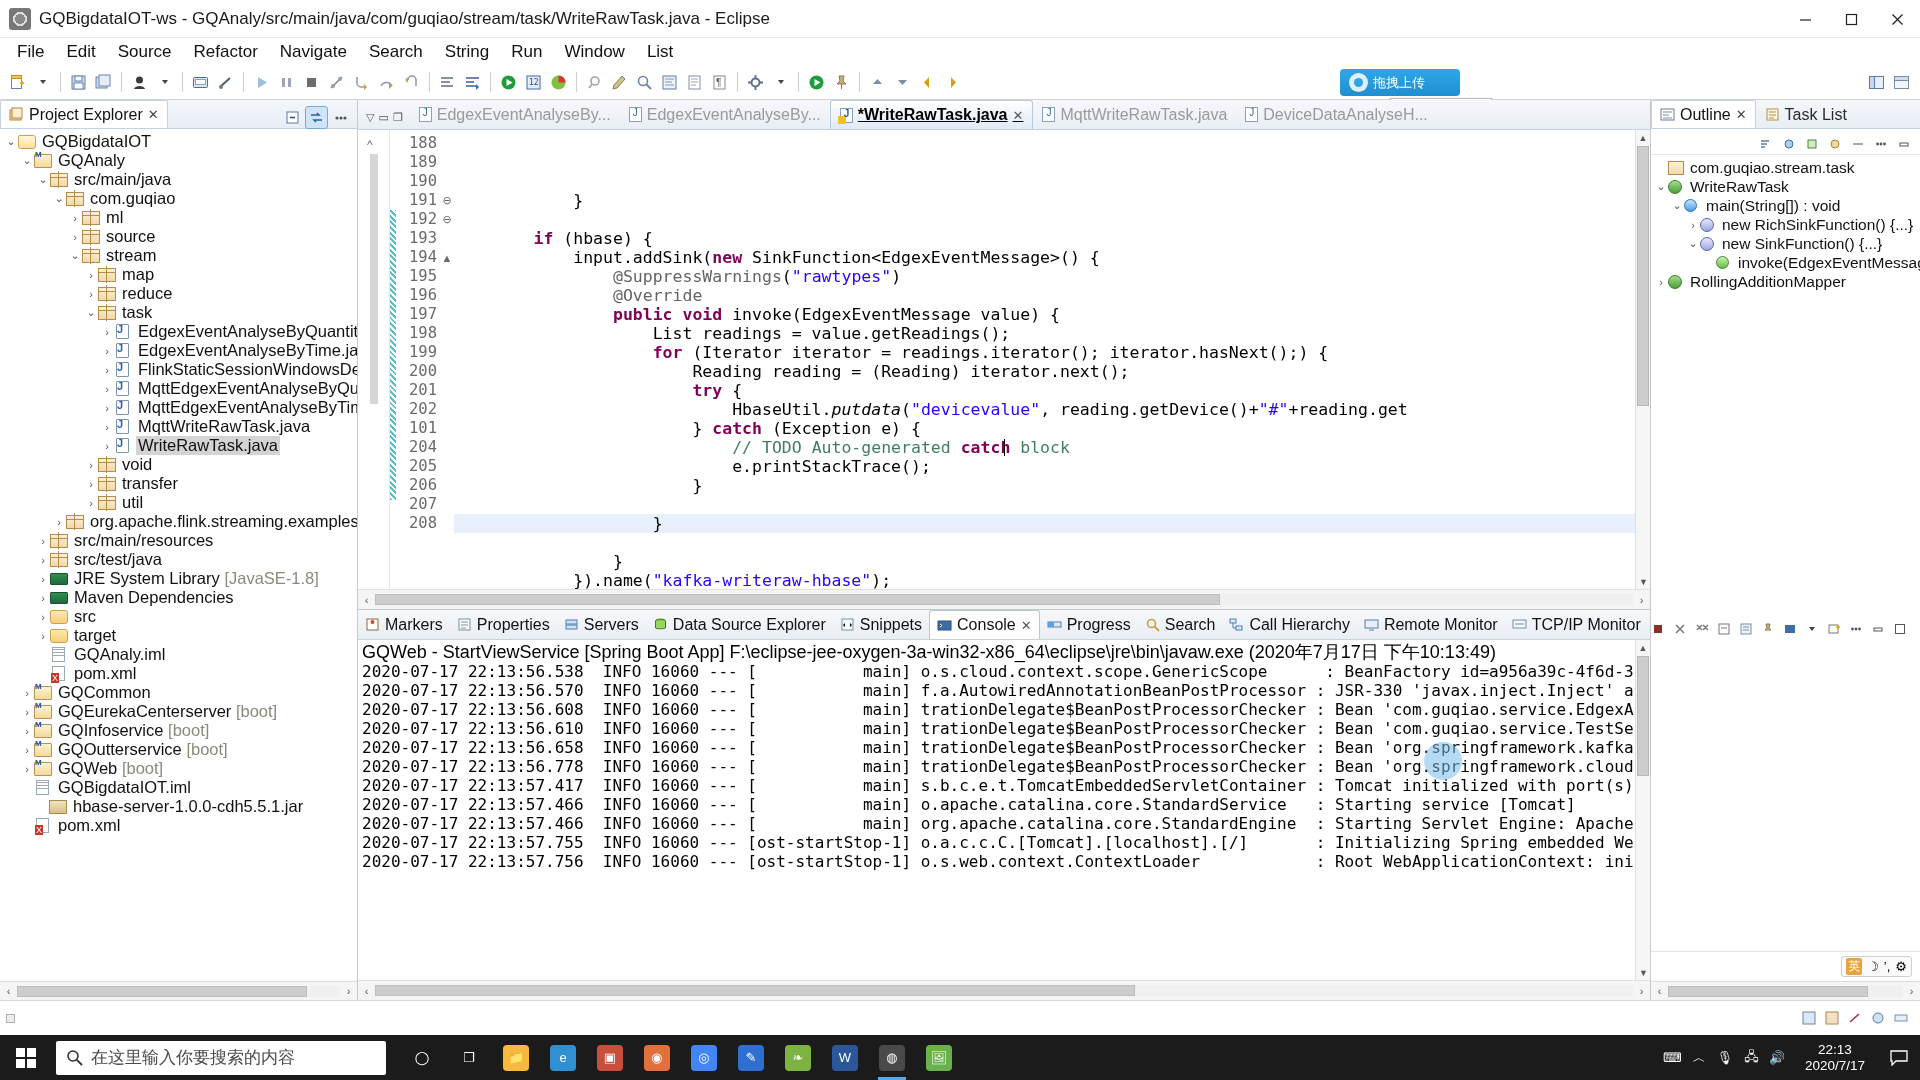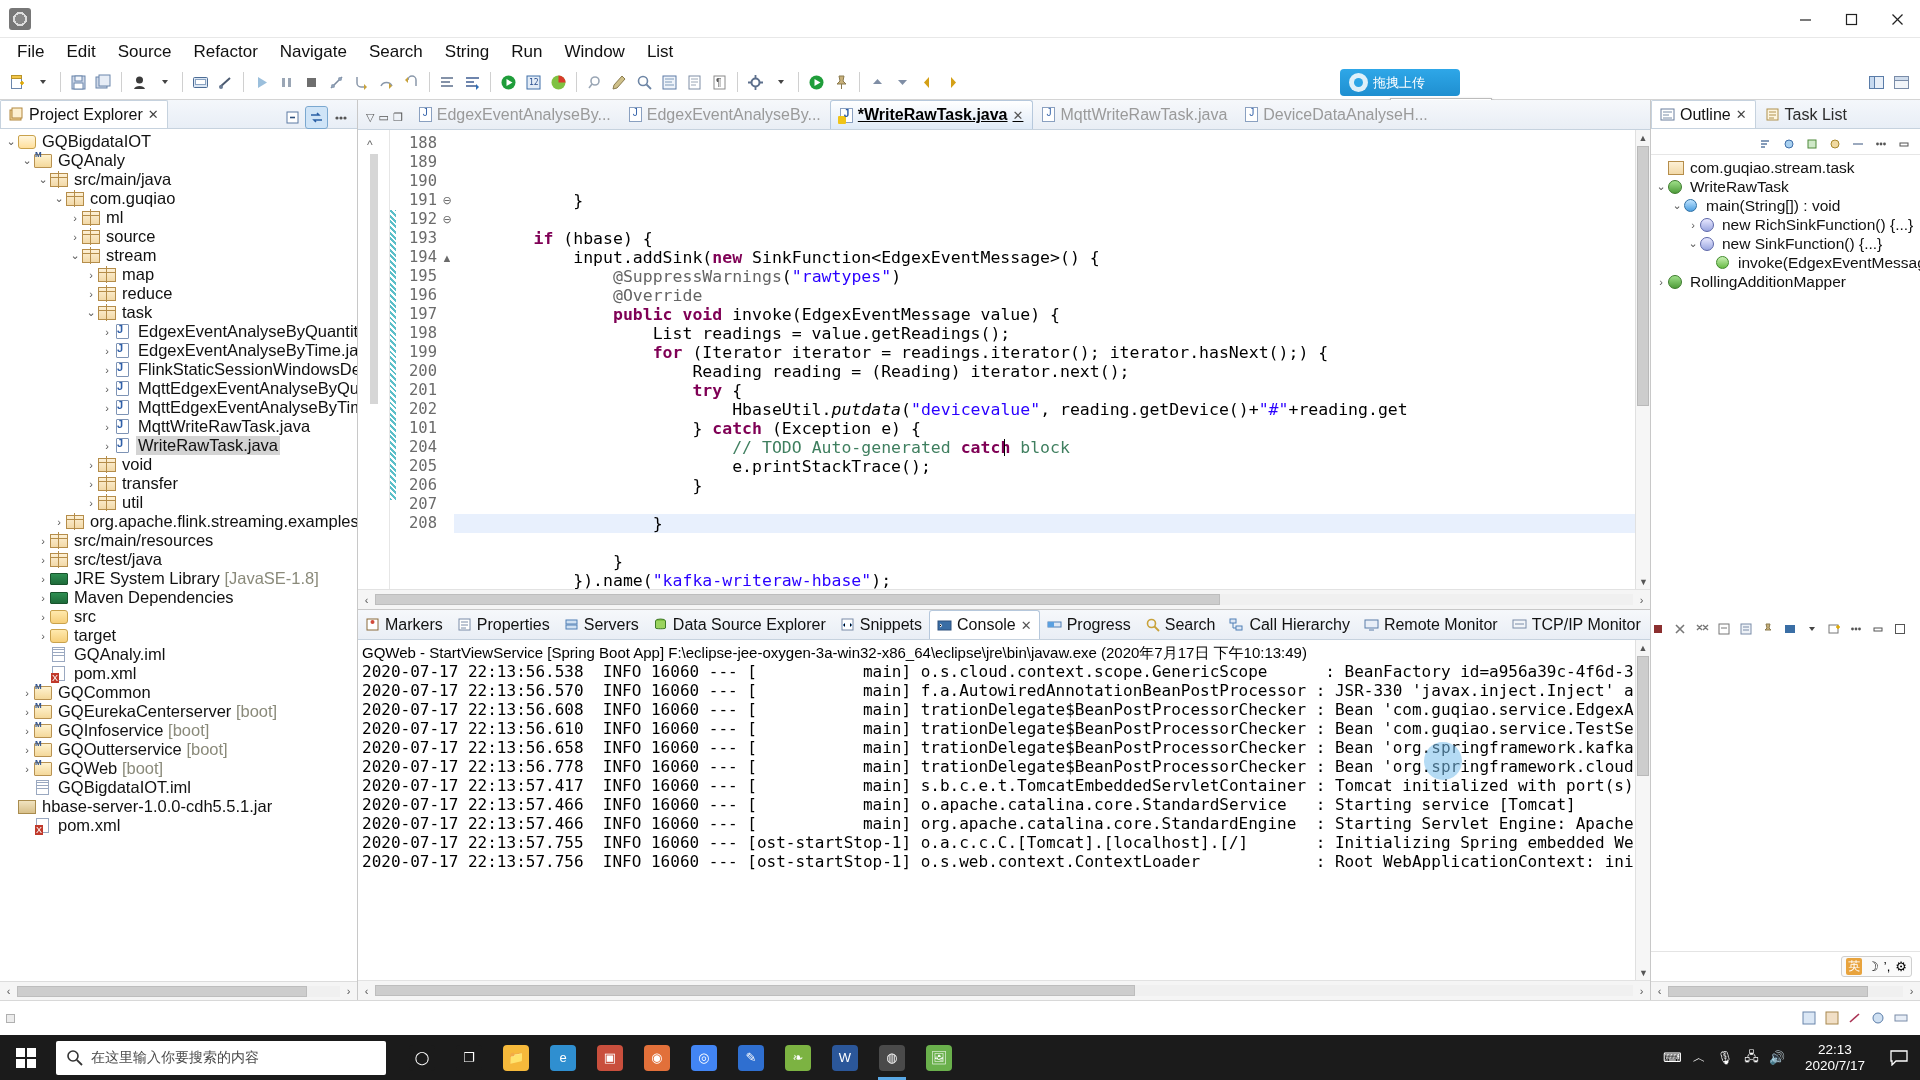--- a/index.html
+++ b/index.html
@@ -175,21 +175,21 @@
   .con-tabbar { height:30px; display:flex; align-items:flex-end;
     background:linear-gradient(#f6f8fb,#e9eef5); border-bottom:1px solid #c6d2de; position:relative;}
   .con-tab { height:29px; display:flex; align-items:center; gap:5px; padding:0 7px; font-size:16px; color:#111; white-space:nowrap;}
   .con-tab.active { background:#fff; border:1px solid #b6c8dc; border-bottom:none; border-radius:3px 3px 0 0;}
   .con-tab .x { font-size:13px; color:#555; }
   .con-tools { margin-left:auto; display:flex; align-items:center; gap:2px; padding-right:6px; }
   .ctool { width:20px;height:20px;display:flex;align-items:center;justify-content:center;border-radius:2px;}
   .con-body { flex:1; display:flex; min-height:0; background:#fff; }
   .con-text { flex:1; padding:3px 0 0 4px; font-family:"DejaVu Sans Mono", monospace;
               font-size:16px; line-height:19px; white-space:pre; overflow:hidden; color:#000;}
-  .con-head { font-family:"Liberation Sans", sans-serif; font-size:15px; color:#000; line-height:19px;}
+  .con-head { font-family:"Liberation Sans", sans-serif; font-size:18px; color:#000; line-height:19px;}
   .con-hscroll { height:20px; background:#f5f5f5; border-top:1px solid #e2e2e2; display:flex; align-items:center;}
 
   
   .right-pane { width:270px; display:flex; flex-direction:column; background:#fff; border-left:1px solid #c8c8c8; }
   .out-tree { flex:1; font-size:15.5px; padding-top:3px; overflow:hidden; }
   .out-row { height:19px; display:flex; align-items:center; white-space:nowrap; padding-left:3px;}
   .oico { width:16px;height:15px;margin-right:4px;flex:0 0 16px;position:relative;}
   .o-pkg { background:linear-gradient(#fdf0d5,#f2d9a8); border:1px solid #b58d4a; }
   .o-cls { width:14px;height:14px;border-radius:50%;background:linear-gradient(#9fe08a,#4f9c3a);border:1px solid #3b7a2b;}
   .o-mth { width:13px;height:13px;border-radius:50%;background:linear-gradient(#bfe3ff,#4d9fe0);border:1px solid #2e6fa3;}
@@ -211,40 +211,41 @@
 
   
   .taskbar { position:absolute; left:0; right:0; bottom:0; height:45px; background:#1b1b1b; display:flex; align-items:center; }
   .start-btn { width:52px;height:45px;display:flex;align-items:center;justify-content:center; }
   .win-logo { width:20px;height:20px;display:grid;grid-template-columns:1fr 1fr;grid-template-rows:1fr 1fr;gap:2px;}
   .win-logo i { background:#fff; display:block; }
   .tb-search {
     width:330px;height:34px;background:#fff;border-radius:2px;display:flex;align-items:center;
     gap:8px;padding:0 10px; margin-left:4px;
   }
-  .tb-search .ph { color:#4a4a4a; font-size:14px; }
+  .tb-search .ph { color:#4a4a4a; font-size:17px; }
   .tb-apps { display:flex; align-items:center; gap:3px; margin-left:14px; }
   .tb-app { width:44px;height:45px;display:flex;align-items:center;justify-content:center; position:relative;}
   .tb-app.active::after { content:""; position:absolute; left:8px; right:8px; bottom:0; height:3px; background:#5aa9e6;}
   .appico { width:26px;height:26px;border-radius:4px; display:flex;align-items:center;justify-content:center;
             font-size:13px; color:#fff; }
   .tray { margin-left:auto; display:flex; align-items:center; gap:11px; padding-right:6px; color:#fff; font-size:13px;}
   .clock { color:#fff; font-size:13.5px; line-height:16px; text-align:center; padding:0 8px;}
   .notif { width:30px;height:45px;display:flex;align-items:center;justify-content:center;}
 
   .cursor-blob { position:absolute; width:38px;height:38px;border-radius:50%;
                  background:rgba(120,190,235,.55); pointer-events:none; }
 </style>
 </head>
 <body>
 
 <div class="app">
 
   <div class="titlebar">
     <div class="tb-icon"></div>
+    <div class="tb-title">GQBigdataIOT-ws - GQAnaly/src/main/java/com/guqiao/stream/task/WriteRawTask.java - Eclipse</div>
     <div class="win-btns">
       <div class="win-btn">
         <svg width="13" height="13" viewBox="0 0 13 13">
             <line x1="1" y1="7" x2="12" y2="7" stroke="#222" stroke-width="1.2"></line>
           </svg>
       </div>
       <div class="win-btn">
         <svg width="13" height="13" viewBox="0 0 13 13">
             <rect x="1.5" y="1.5" width="10" height="10" fill="none" stroke="#222" stroke-width="1.2"></rect>
           </svg>
@@ -771,21 +772,21 @@
             </span>
             <span class="lbl">GQWeb<span class="dim"> [boot]</span></span>
           </div>
           <div class="row" style="padding-left: 20px;">
             <span class="arrow none"></span>
             <span class="ico">
               <span class="i-file" style="display: block;"></span>
             </span>
             <span class="lbl">GQBigdataIOT.iml</span>
           </div>
-          <div class="row" style="padding-left: 4px;">
+          <div class="row" style="padding-left: 35px;">
             <span class="arrow none"></span>
             <span class="ico">
               <span class="i-jar" style="display: block;"></span>
             </span>
             <span class="lbl">hbase-server-1.0.0-cdh5.5.1.jar</span>
           </div>
           <div class="row" style="padding-left: 20px;">
             <span class="arrow none"></span>
             <span class="ico">
               <span class="i-xml" style="display: block;"></span>

